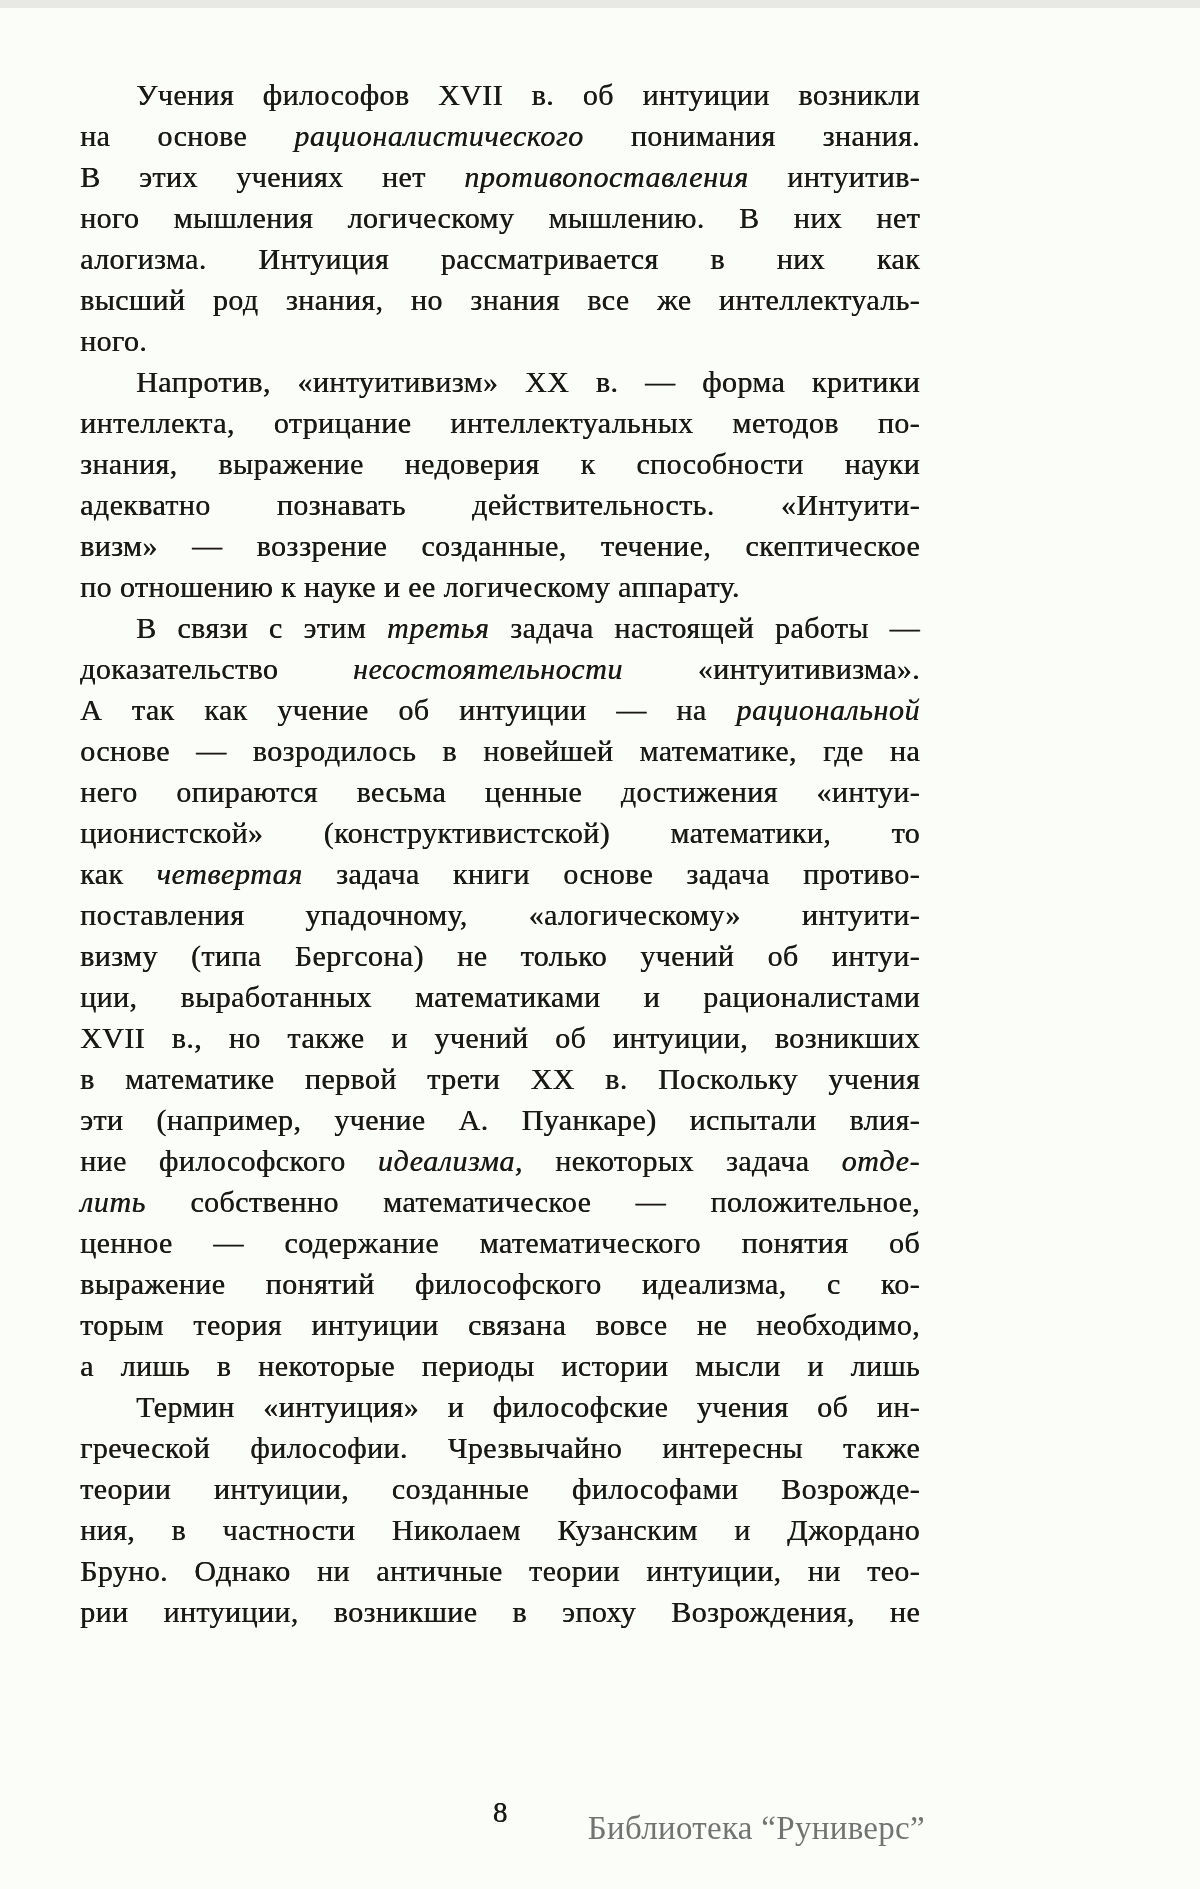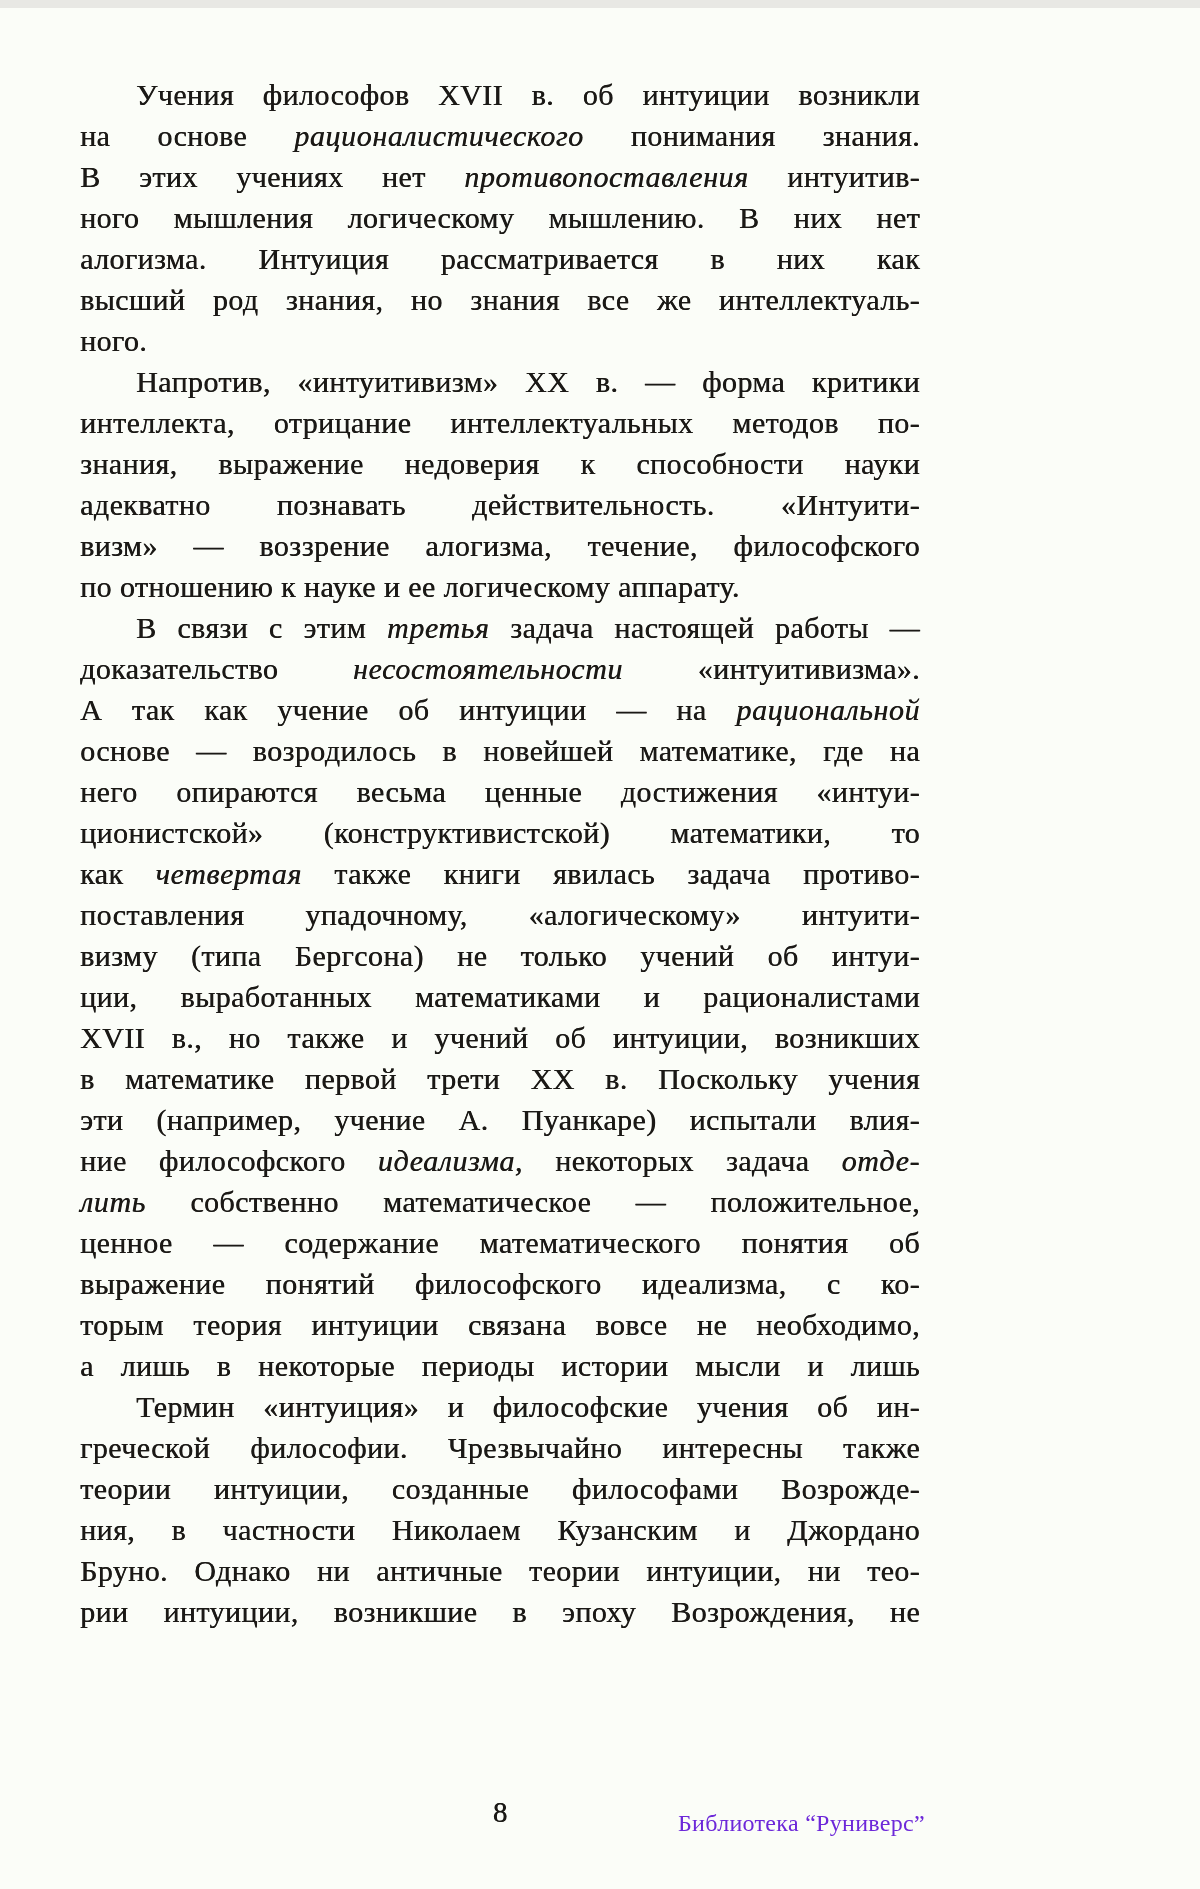--- a/index.html
+++ b/index.html
@@ -51,23 +51,23 @@
     text-align: center;
     font-size: 29px;
     text-shadow: 0.4px 0 0 currentColor;
   }
   .watermark {
     position: absolute;
     left: 0;
     top: 1802px;
     width: 925px;
     text-align: right;
-    font-size: 24px;
+    font-size: 33px;
     letter-spacing: 0.3px;
-    color: #6d28d9;
+    color: #737373;
   }
 </style>
 </head>
 <body>
 
 <div class="page">
   <main class="text-block" id="text-block">
       <div class="para">
         <div class="line indent"><span>Учения философов XVII в. об интуиции возникли</span></div>
         <div class="line"><span>на основе </span><i>рационалистического</i><span> понимания знания.</span></div>
@@ -75,31 +75,31 @@
         <div class="line"><span>ного мышления логическому мышлению. В них нет</span></div>
         <div class="line"><span>алогизма. Интуиция рассматривается в них как</span></div>
         <div class="line"><span>высший род знания, но знания все же интеллектуаль-</span></div>
         <div class="line flush"><span>ного.</span></div>
       </div>
       <div class="para">
         <div class="line indent"><span>Напротив, «интуитивизм» XX в. — форма критики</span></div>
         <div class="line"><span>интеллекта, отрицание интеллектуальных методов по-</span></div>
         <div class="line"><span>знания, выражение недоверия к способности науки</span></div>
         <div class="line"><span>адекватно познавать действительность. «Интуити-</span></div>
-        <div class="line"><span>визм» — воззрение алогизма, течение, философского</span></div>
+        <div class="line"><span>визм» — воззрение созданные, течение, скептическое</span></div>
         <div class="line flush"><span>по отношению к науке и ее логическому аппарату.</span></div>
       </div>
       <div class="para">
         <div class="line indent"><span>В связи с этим </span><i>третья</i><span> задача настоящей работы —</span></div>
         <div class="line"><span>доказательство </span><i>несостоятельности</i><span> «интуитивизма».</span></div>
         <div class="line"><span>А так как учение об интуиции — на </span><i>рациональной</i></div>
         <div class="line"><span>основе — возродилось в новейшей математике, где на</span></div>
         <div class="line"><span>него опираются весьма ценные достижения «интуи-</span></div>
         <div class="line"><span>ционистской» (конструктивистской) математики, то</span></div>
-        <div class="line"><span>как </span><i>четвертая</i><span> также книги явилась задача противо-</span></div>
+        <div class="line"><span>как </span><i>четвертая</i><span> задача книги основе задача противо-</span></div>
         <div class="line"><span>поставления упадочному, «алогическому» интуити-</span></div>
         <div class="line"><span>визму (типа Бергсона) не только учений об интуи-</span></div>
         <div class="line"><span>ции, выработанных математиками и рационалистами</span></div>
         <div class="line"><span>XVII в., но также и учений об интуиции, возникших</span></div>
         <div class="line"><span>в математике первой трети XX в. Поскольку учения</span></div>
         <div class="line"><span>эти (например, учение А. Пуанкаре) испытали влия-</span></div>
         <div class="line"><span>ние философского </span><i>идеализма,</i><span> некоторых задача </span><i>отде-</i></div>
         <div class="line"><i>лить</i><span> собственно математическое — положительное,</span></div>
         <div class="line"><span>ценное — содержание математического понятия об</span></div>
         <div class="line"><span>выражение понятий философского идеализма, с ко-</span></div>

